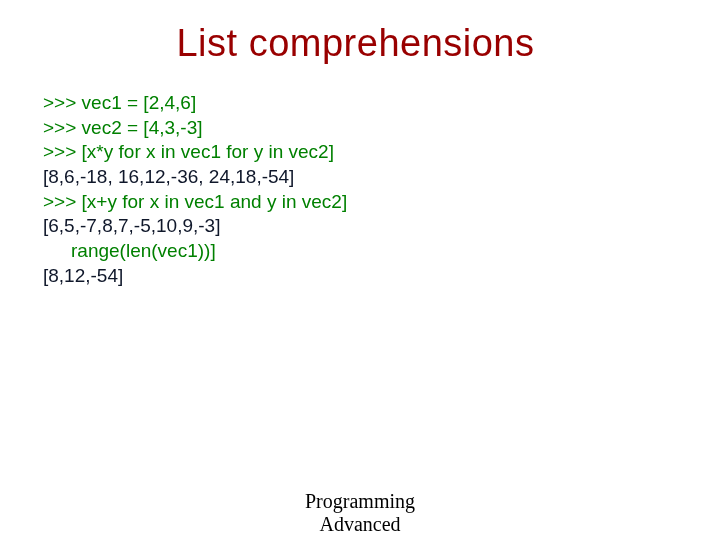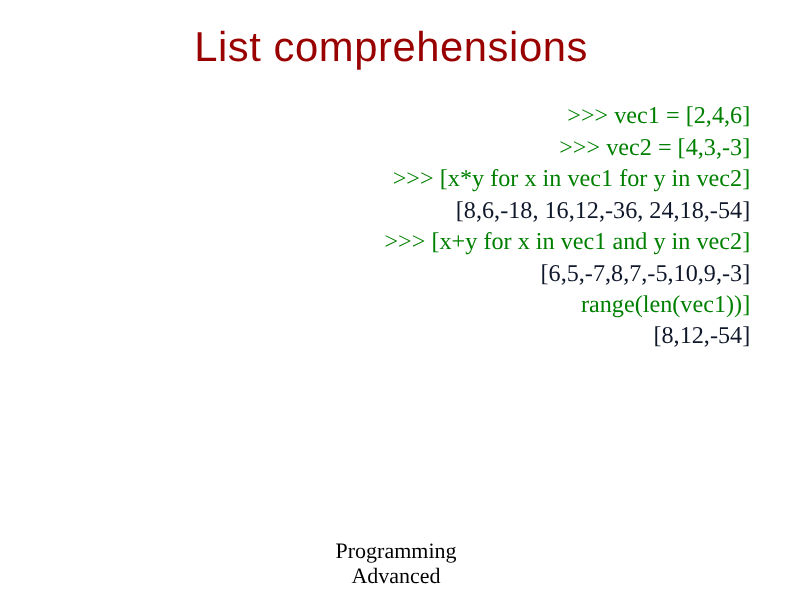--- a/index.html
+++ b/index.html
@@ -35,25 +35,24 @@
       background: #990000;
       flex-shrink: 0;
     }
     .bullet-text {
       font-family: Verdana, "Segoe UI", sans-serif;
       font-size: 23px;
       color: #000;
       font-weight: 400;
     }
     .code-block {
-      font-family: Liberation Serif, serif;
-      font-size: 22px;
+      font-family: Liberation Sans, sans-serif;
+      font-size: 19px;
       line-height: 1.3;
       padding-left: 14px;
-      text-align: right;
     }
     .code-line {
       white-space: pre-wrap;
       word-wrap: break-word;
       max-width: 640px;
     }
     .continuation {
       padding-left: 28px;
     }
     .prompt { color: #008000; }

